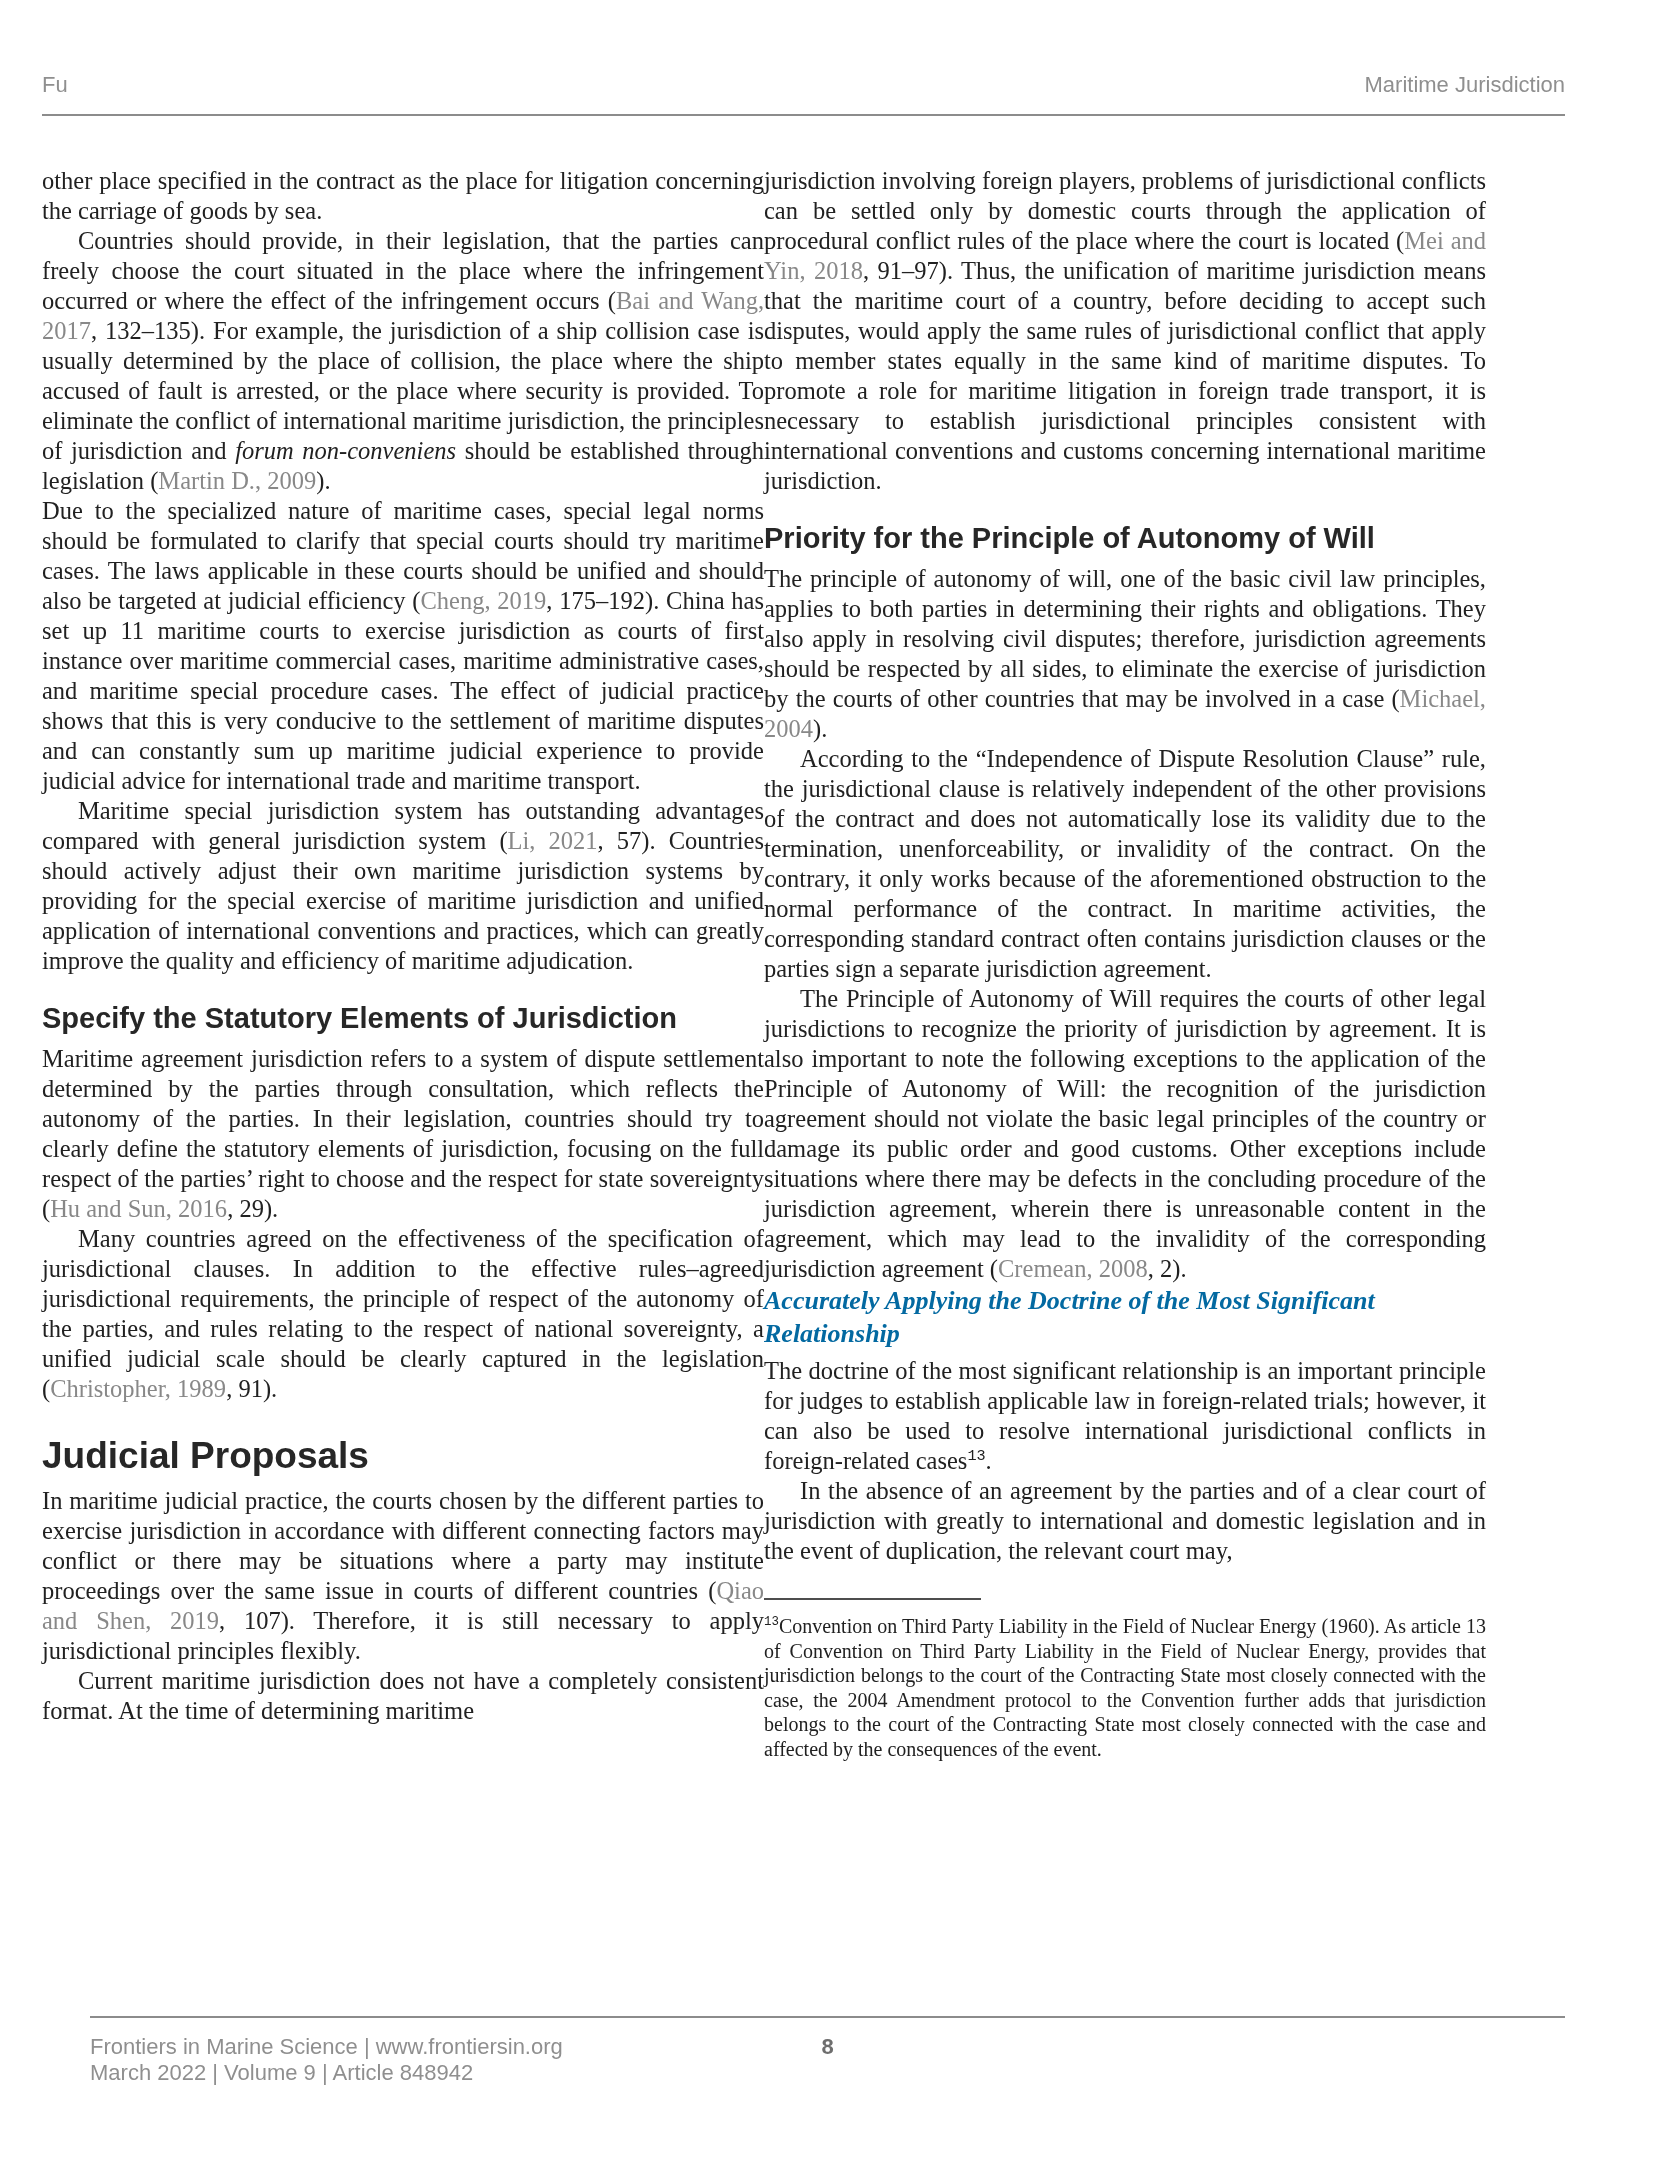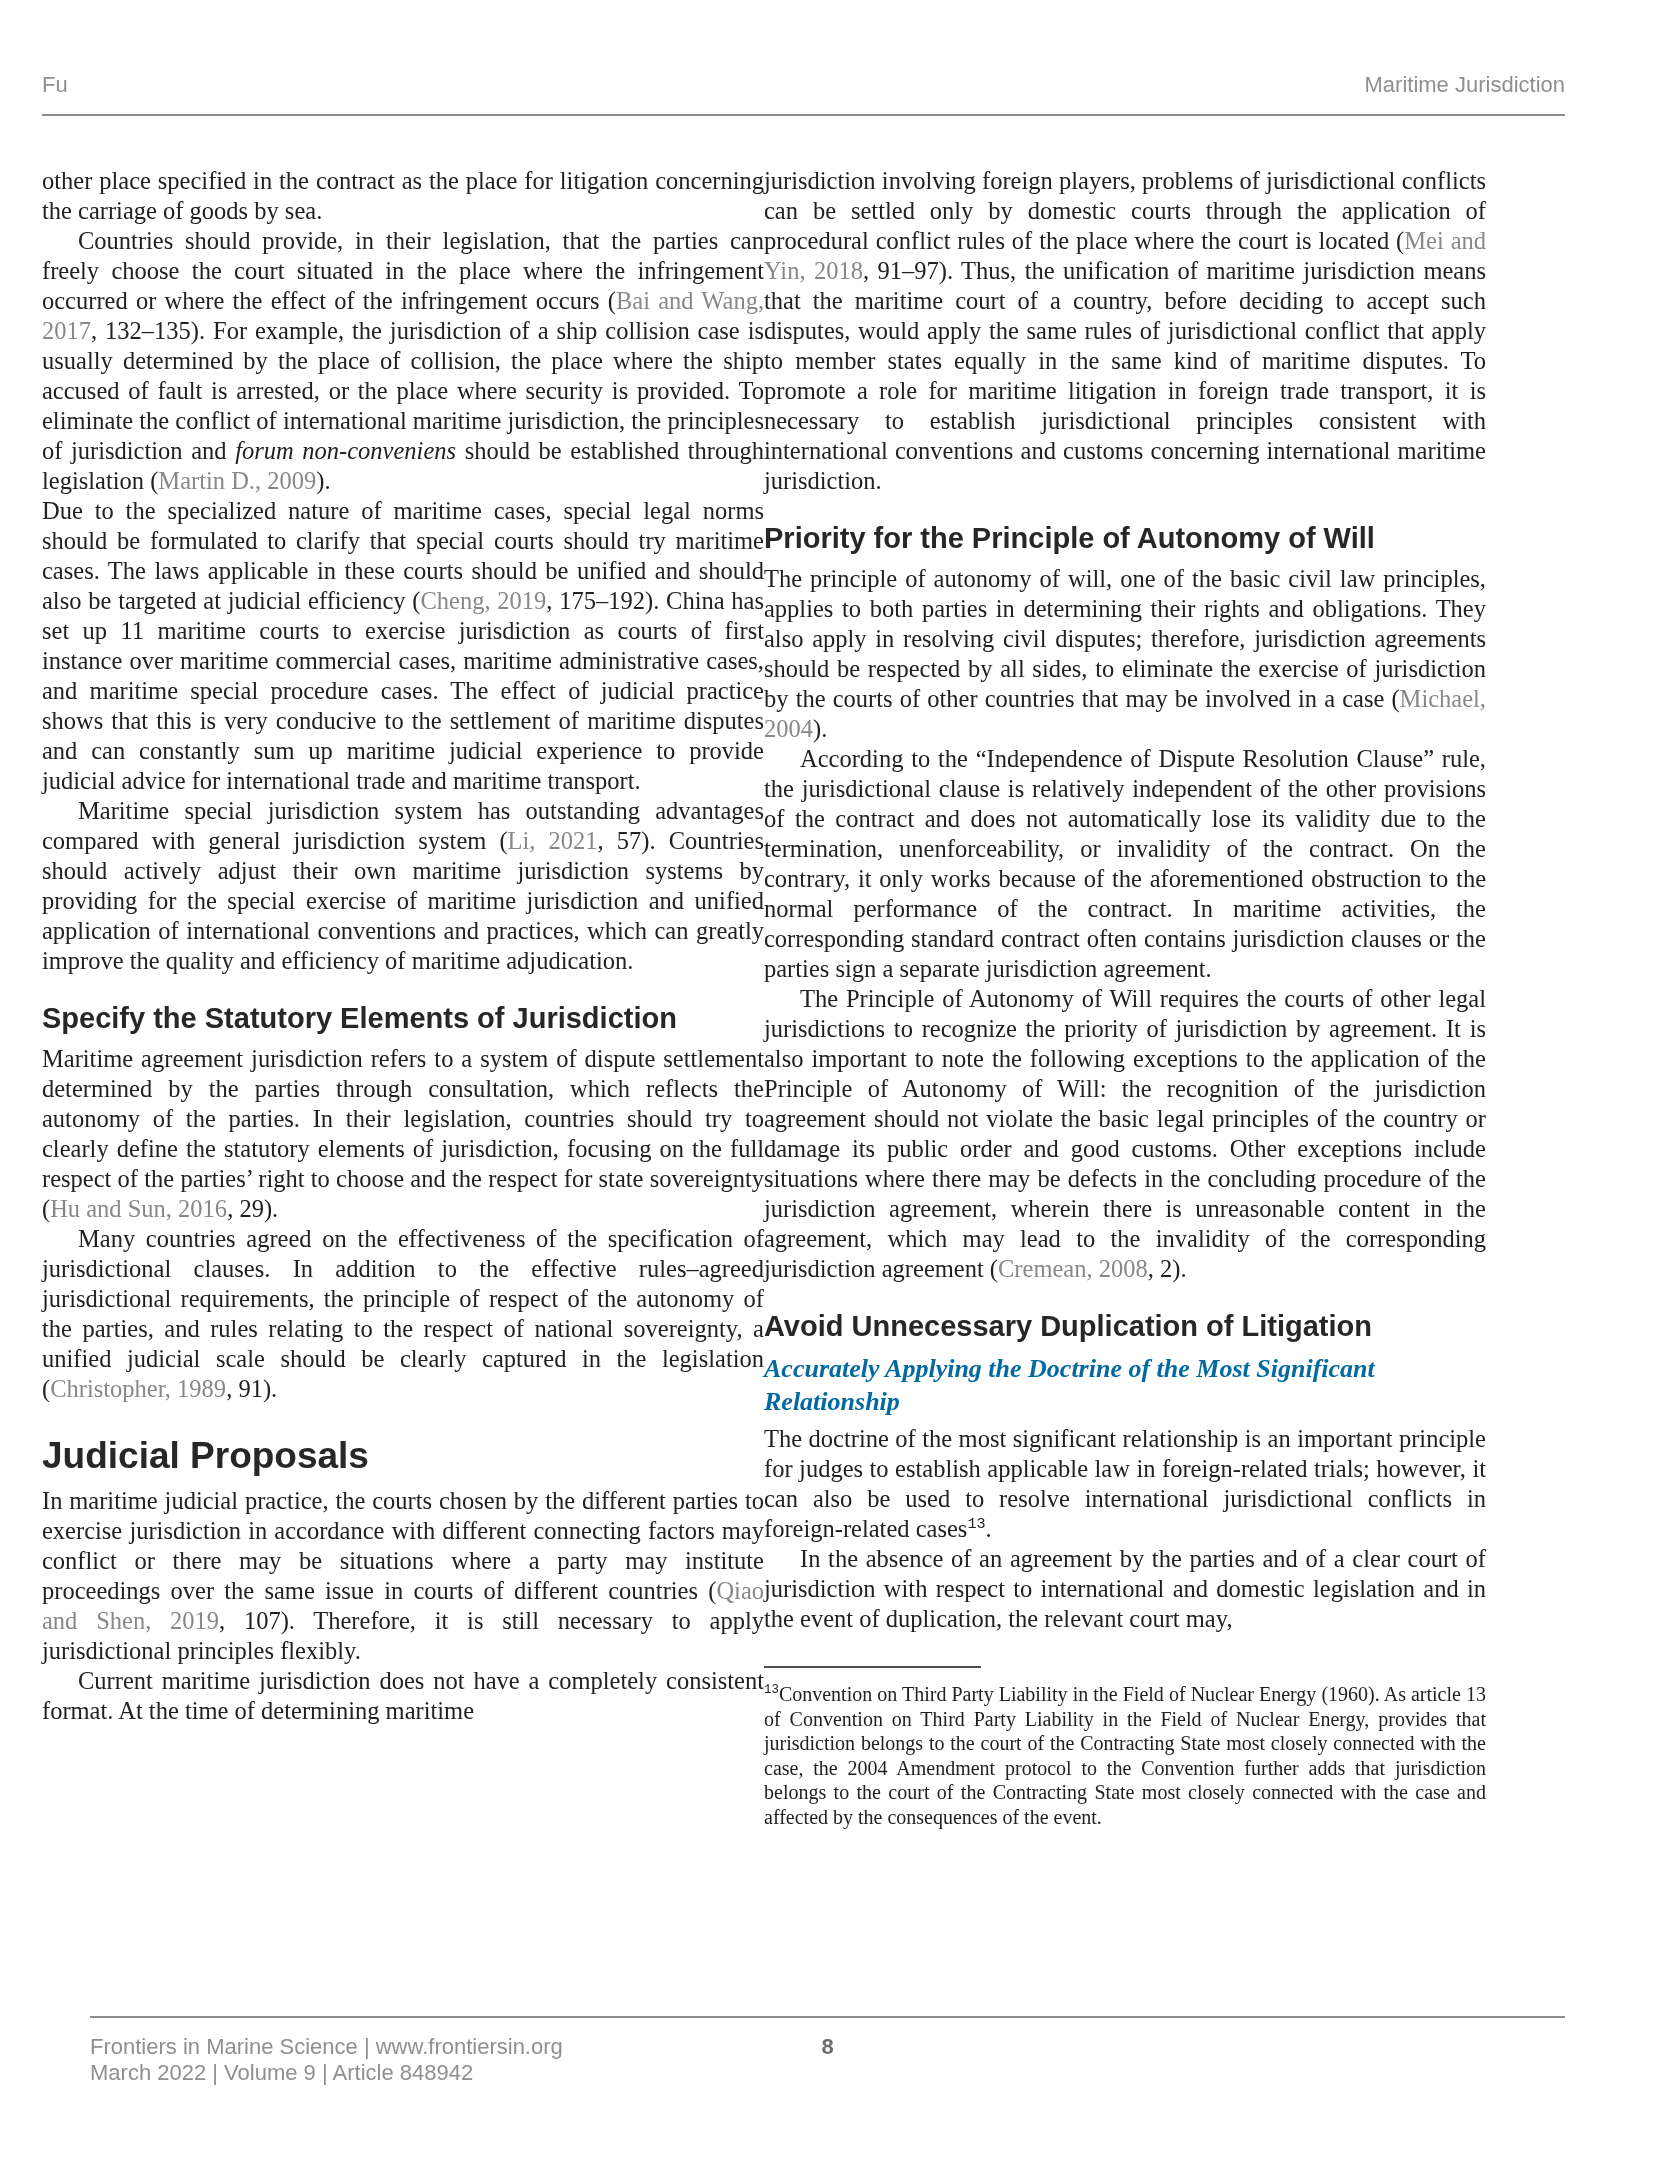--- a/index.html
+++ b/index.html
@@ -142,24 +142,23 @@
         <div class="subheading big-heading"><span>Judicial Proposals</span></div>
         <p class="body"><span>In maritime judicial practice, the courts chosen by the different parties to exercise jurisdiction in accordance with different connecting factors may conflict or there may be situations where a party may institute proceedings over the same issue in courts of different countries (</span><span class="citation">Qiao and Shen, 2019</span><span>, 107). Therefore, it is still necessary to apply jurisdictional principles flexibly.</span></p>
         <p class="body indent"><span>Current maritime jurisdiction does not have a completely consistent format. At the time of determining maritime</span></p>
       </div>
     <div class="col">
         <p class="body"><span>jurisdiction involving foreign players, problems of jurisdictional conflicts can be settled only by domestic courts through the application of procedural conflict rules of the place where the court is located (</span><span class="citation">Mei and Yin, 2018</span><span>, 91–97). Thus, the unification of maritime jurisdiction means that the maritime court of a country, before deciding to accept such disputes, would apply the same rules of jurisdictional conflict that apply to member states equally in the same kind of maritime disputes. To promote a role for maritime litigation in foreign trade transport, it is necessary to establish jurisdictional principles consistent with international conventions and customs concerning international maritime jurisdiction.</span></p>
         <div class="subheading"><span>Priority for the Principle of Autonomy of Will</span></div>
         <p class="body"><span>The principle of autonomy of will, one of the basic civil law principles, applies to both parties in determining their rights and obligations. They also apply in resolving civil disputes; therefore, jurisdiction agreements should be respected by all sides, to eliminate the exercise of jurisdiction by the courts of other countries that may be involved in a case (</span><span class="citation">Michael, 2004</span><span>).</span></p>
         <p class="body indent"><span>According to the “Independence of Dispute Resolution Clause” rule, the jurisdictional clause is relatively independent of the other provisions of the contract and does not automatically lose its validity due to the termination, unenforceability, or invalidity of the contract. On the contrary, it only works because of the aforementioned obstruction to the normal performance of the contract. In maritime activities, the corresponding standard contract often contains jurisdiction clauses or the parties sign a separate jurisdiction agreement.</span></p>
         <p class="body indent"><span>The Principle of Autonomy of Will requires the courts of other legal jurisdictions to recognize the priority of jurisdiction by agreement. It is also important to note the following exceptions to the application of the Principle of Autonomy of Will: the recognition of the jurisdiction agreement should not violate the basic legal principles of the country or damage its public order and good customs. Other exceptions include situations where there may be defects in the concluding procedure of the jurisdiction agreement, wherein there is unreasonable content in the agreement, which may lead to the invalidity of the corresponding jurisdiction agreement (</span><span class="citation">Cremean, 2008</span><span>, 2).</span></p>
-        <div class="subheading"><span>Avoid Unnecessary Duplication of Litigation</span></div>
         <div class="italic-subheading"><span>Accurately Applying the Doctrine of the Most Significant Relationship</span></div>
         <p class="body"><span>The doctrine of the most significant relationship is an important principle for judges to establish applicable law in foreign-related trials; however, it can also be used to resolve international jurisdictional conflicts in foreign-related cases</span><sup>13</sup><span>.</span></p>
-        <p class="body indent"><span>In the absence of an agreement by the parties and of a clear court of jurisdiction with respect to international and domestic legislation and in the event of duplication, the relevant court may,</span></p>
+        <p class="body indent"><span>In the absence of an agreement by the parties and of a clear court of jurisdiction with greatly to international and domestic legislation and in the event of duplication, the relevant court may,</span></p>
         <div class="footnote-rule"></div>
         <p class="body footnote"><sup>13</sup><span>Convention on Third Party Liability in the Field of Nuclear Energy (1960). As article 13 of Convention on Third Party Liability in the Field of Nuclear Energy, provides that jurisdiction belongs to the court of the Contracting State most closely connected with the case, the 2004 Amendment protocol to the Convention further adds that jurisdiction belongs to the court of the Contracting State most closely connected with the case and affected by the consequences of the event.</span></p>
       </div>
   </div>
 
   <div class="footer-block">
     <div class="footer-rule"></div>
     <div class="footer">
       <span>Frontiers in Marine Science | www.frontiersin.org</span>
       <span class="page-num">8</span>

